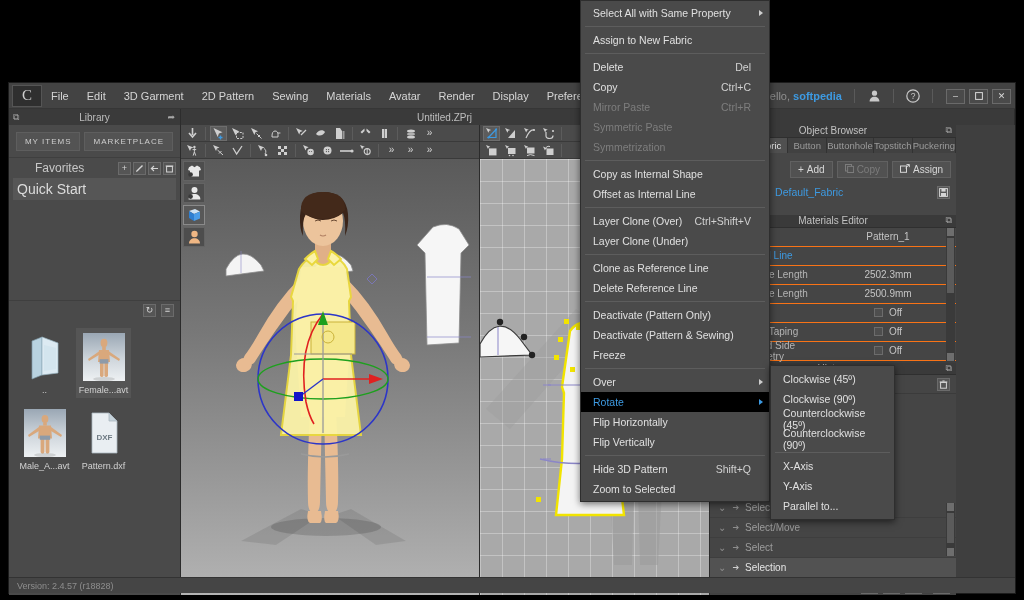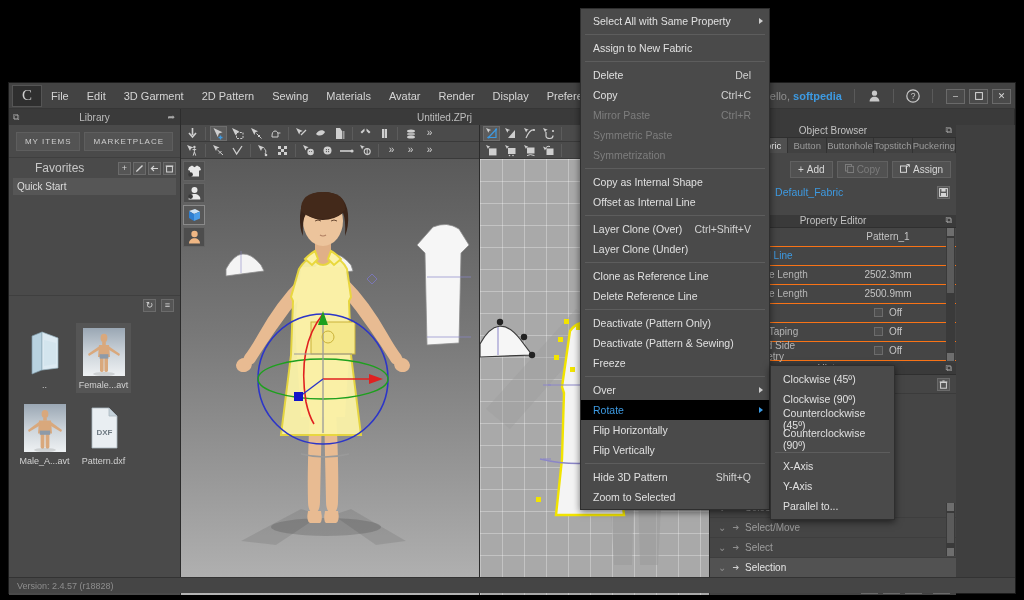--- a/index.html
+++ b/index.html
@@ -78,21 +78,21 @@
     background:#535353; border:1px solid #5e5e5e;
   }
   #favhdr { display:flex; align-items:center; padding:3px 4px 2px 6px;
     border-top:1px solid #3f3f3f; }
   #favhdr .lbl { flex:1; font-size:12px; color:#c8c8c8;padding-left:20px; }
   .sqicon { width:13px; height:13px; margin-left:2px;
     border:1px solid #6b6b6b; background:#555;
     display:flex; align-items:center; justify-content:center;
     font-size:9px; color:#d5d5d5; line-height:1; }
   #quickstart { background:#565656; margin:1px 4px 0 4px; padding:3px 4px;
-    font-size:10px; color:#dcdcdc; }
+    font-size:14px; color:#dcdcdc; }
   #libspacer { flex:0 0 100px; }
   #fileToolbar { display:flex; justify-content:flex-end; gap:3px;
     padding:3px 6px; border-top:1px solid #3f3f3f; }
   #files { flex:1; padding:8px 6px; display:flex; flex-wrap:wrap;
     align-content:flex-start; gap:0; }
   .fileitem { width:55px; margin:0 2px 6px 2px; text-align:center;
     padding:3px 1px; }
   .fileitem.sel { background:#555; }
   .fthumb { width:46px; height:52px; margin:0 auto 2px; }
   .fname { font-size:9px; color:#d2d2d2; white-space:nowrap; overflow:hidden; }
@@ -166,21 +166,21 @@
     display:flex; align-items:center; justify-content:center;
     font-size:7.5px; color:#cfcfcf; }
 
   
   #statusbar { position:absolute; left:0; bottom:0; width:100%; height:16px;
     background:#454545; border-top:1px solid #333; display:flex;
     align-items:center; padding-left:8px; font-size:9px; color:#8e8e8e; }
 
   
   #ctxmenu {
-    position:absolute; left:580px; top:8px; width:190px;
+    position:absolute; left:580px; top:0px; width:190px;
     background:#4a4a4a; border:1px solid #2e2e2e;
     box-shadow:0 2px 7px rgba(0,0,0,.55); z-index:60; padding:2px 0;
   }
   .ci { height:20px; display:flex; align-items:center; padding:0 8px 0 12px;
     font-size:10.5px; color:#e0e0e0; position:relative; }
   .ci .sc { margin-left:auto; color:#d2d2d2; font-size:10.5px; padding-right:10px;}
   .ci.dis { color:#7e7e7e; }
   .ci.dis .sc { color:#7e7e7e; }
   .ci.hl { background:#000; color:#3d9ae2; }
   .ci.hl .arr { border-left-color:#3d9ae2; }
@@ -788,21 +788,21 @@
                   <rect x="0.6" y="0.6" width="7.8" height="7.8" fill="none" stroke="#d5d5d5"></rect>
                   <rect x="2.4" y="0.6" width="4.2" height="3" fill="#d5d5d5"></rect>
                   <rect x="2" y="5" width="5" height="3.4" fill="#d5d5d5"></rect>
                 </svg>
             </span>
           </div>
         </div>
 
         <div class="ptitle">
           <span class="pin">➦</span>
-          <span>Property Editor</span>
+          <span>Materials Editor</span>
           <span class="flt">⧉</span>
         </div>
 
         <div id="peditor" style="position:relative;">
           <div class="prow">
             <span class="k">Name</span>
             <span class="v">Pattern_1</span>
           </div>
           <div class="prow grp">
             <span class="k">

